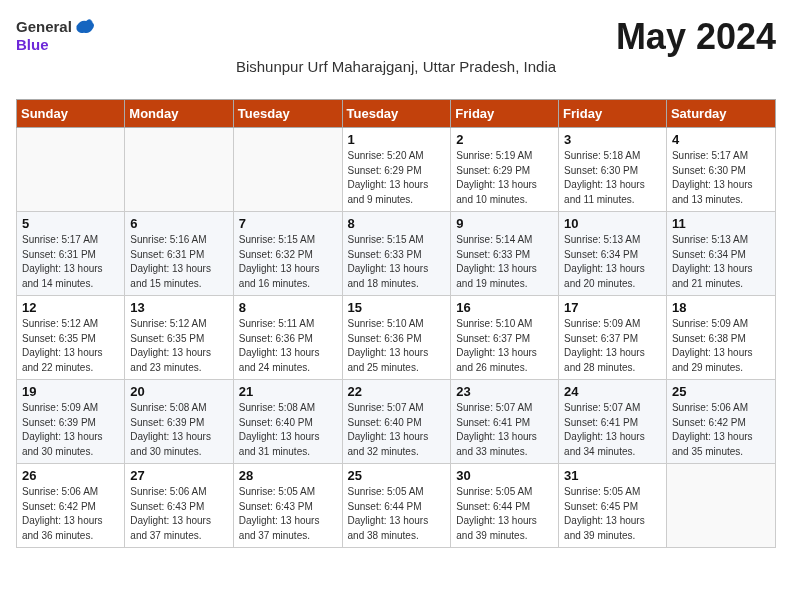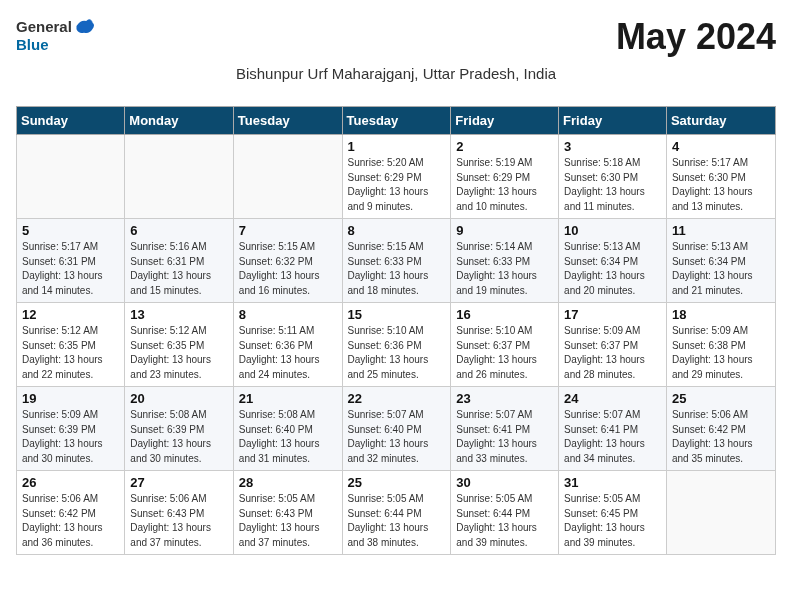--- a/index.html
+++ b/index.html
@@ -7,35 +7,35 @@
       font-family: Arial, sans-serif;
       background: #fff;
       width: 792px;
       min-height: 612px;
       padding: 16px;
     }
     .header-area {
       display: flex;
       justify-content: space-between;
       align-items: flex-start;
-      margin-bottom: 7px;
+      margin-bottom: 0;
     }
     .logo {
       display: flex;
       align-items: center;
     }
     .logo-text-general {
       font-size: 15px;
       font-weight: bold;
       color: #333;
     }
     .logo-text-blue {
       font-size: 15px;
       font-weight: bold;
-      color: #0369a1;
+      color: #6d28d9;
     }
     .logo-icon {
       width: 20px;
       height: 20px;
       margin-left: 2px;
     }
     .month-title {
       font-size: 36px;
       font-weight: bold;
       color: #1a1a1a;
@@ -45,21 +45,21 @@
       text-align: center;
       font-size: 15px;
       color: #333;
       margin-bottom: 24px;
     }
     table {
       width: 100%;
       border-collapse: collapse;
     }
     thead tr th {
-      background-color: #0c4a6e;
+      background-color: #c2410c;
       color: #fff;
       font-size: 13px;
       font-weight: bold;
       padding: 6px 4px;
       text-align: left;
       border: 1px solid #aaa;
     }
     tbody tr td {
       border: 1px solid #ccc;
       vertical-align: top;

